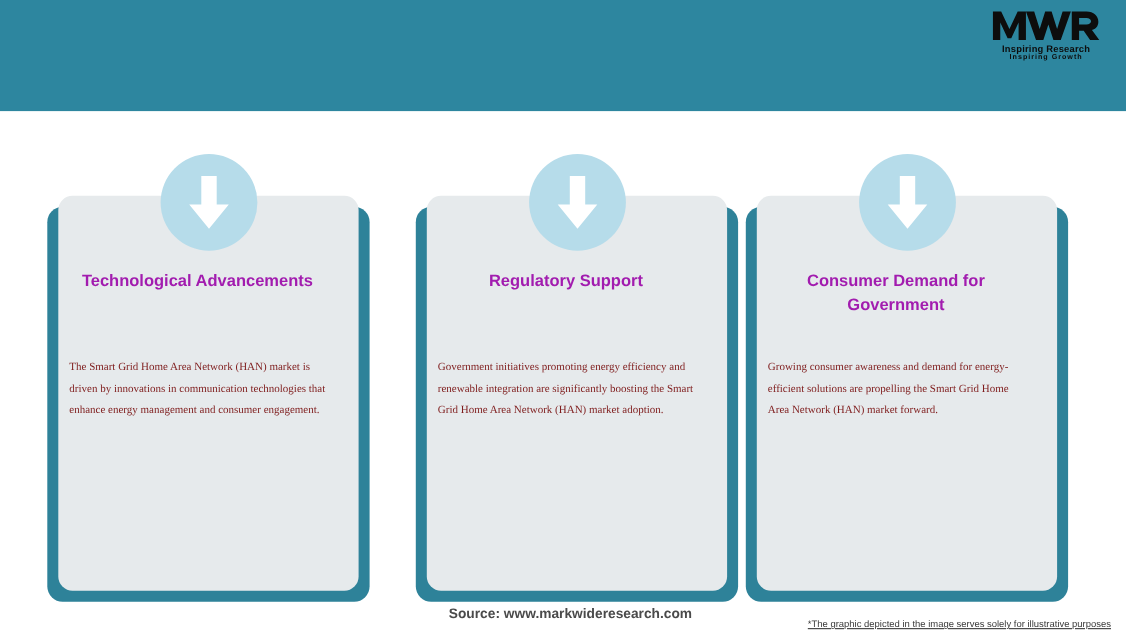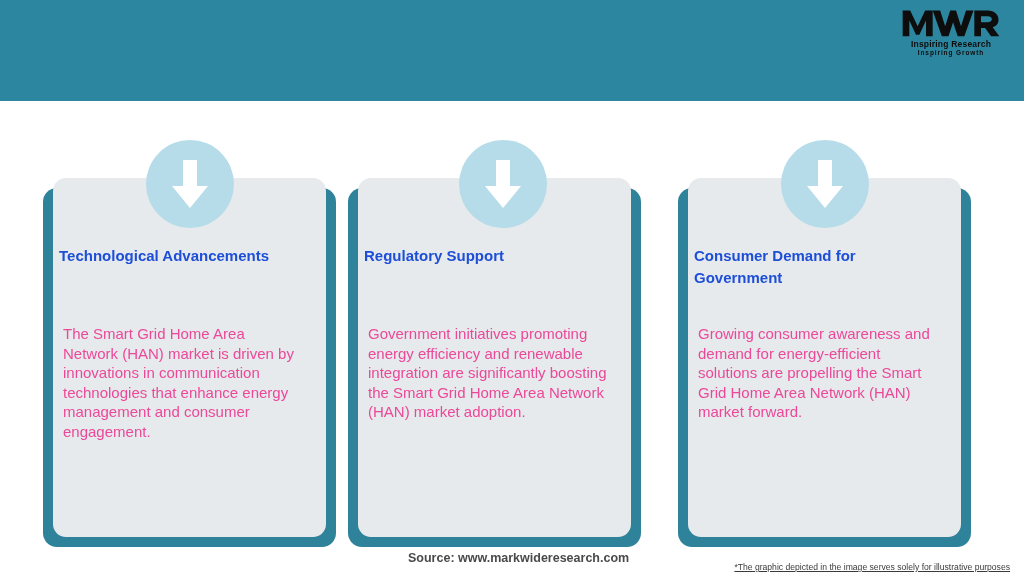--- a/index.html
+++ b/index.html
@@ -74,21 +74,21 @@
     width: 1024px;
     height: 440px;
   }
   .card-wrap {
     position: absolute;
     top: 0;
     width: 293px;
     height: 440px;
   }
   .card-wrap.c1 { left: 43px; }
-  .card-wrap.c2 { left: 348px; padding-left: 17px; }
+  .card-wrap.c2 { left: 378px; }
   .card-wrap.c3 { left: 678px; }
 
   
   .card-shadow {
     position: absolute;
     left: 0px;
     top: 87px;
     width: 293px;
     height: 359px;
     background: #2e8299;
@@ -123,35 +123,37 @@
     left: 50%;
     top: 50%;
     transform: translate(-50%, -50%);
   }
 
   .card-title {
     position: absolute;
     top: 144px;
     left: 16px;
     width: 241px;
+    text-align: center;
     font-size: 15px;
     font-weight: bold;
-    color: #1d4ed8;
+    color: #a21caf;
     line-height: 22px;
     z-index: 4;
   }
   .card-body {
     position: absolute;
     top: 223px;
     left: 20px;
     width: 240px;
-    font-size: 15px;
-    color: #ec4899;
+    font-size: 10px;
+    color: #7f1d1d;
     line-height: 19.5px;
     z-index: 4;
+    font-family: Liberation Serif, serif;
   }
 
   
   .footer {
     position: absolute;
     left: 0;
     top: 548px;
     width: 1024px;
     height: 28px;
   }

